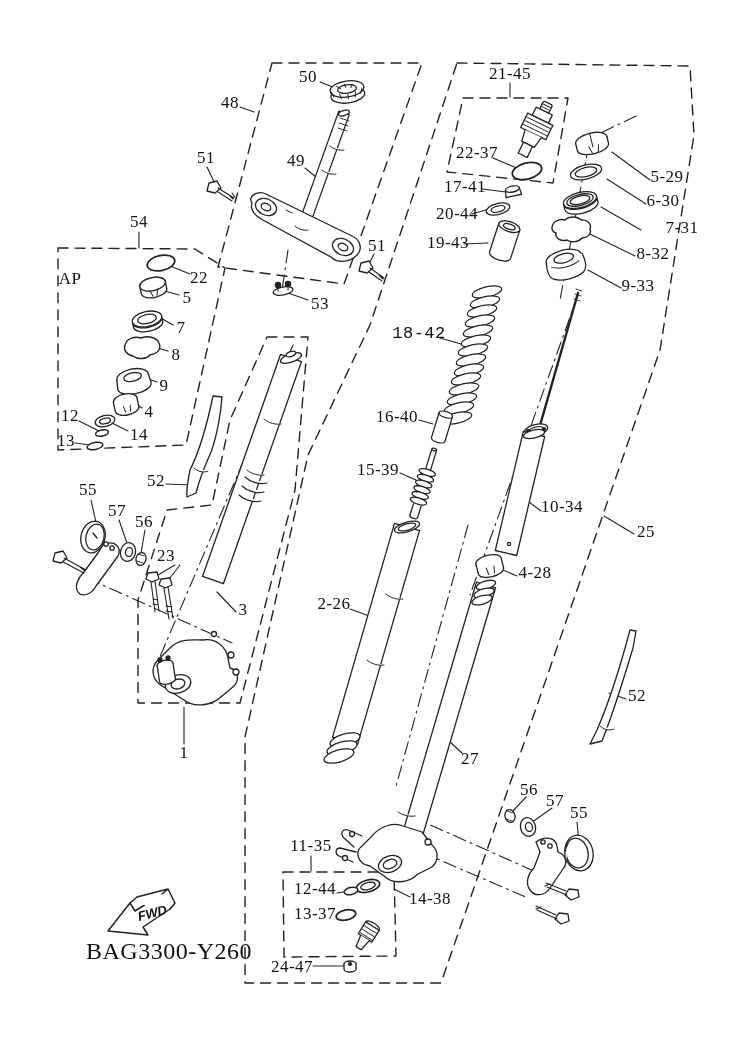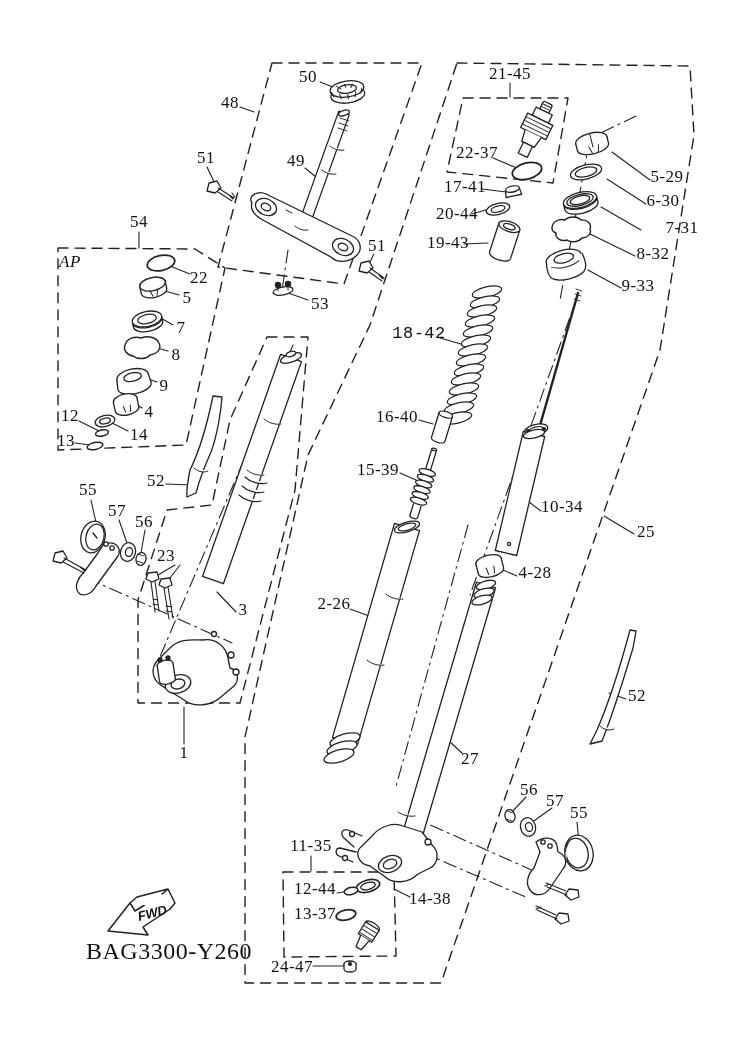--- a/index.html
+++ b/index.html
@@ -387,21 +387,21 @@
 </svg>
 
 <div id="labels-layer">
       <div class="part-label" style="left: 308px; top: 77px;">50</div>
       <div class="part-label" style="left: 230px; top: 103px;">48</div>
       <div class="part-label" style="left: 296px; top: 161px;">49</div>
       <div class="part-label" style="left: 206px; top: 158px;">51</div>
       <div class="part-label" style="left: 377px; top: 246px;">51</div>
       <div class="part-label" style="left: 320px; top: 304px;">53</div>
       <div class="part-label" style="left: 139px; top: 222px;">54</div>
-      <div class="part-label" style="left: 70px; top: 262px; font-style: italic;">AP</div>
+      <div class="part-label" style="left: 70px; top: 279px;">AP</div>
       <div class="part-label" style="left: 199px; top: 278px;">22</div>
       <div class="part-label" style="left: 187px; top: 298px;">5</div>
       <div class="part-label" style="left: 181px; top: 328px;">7</div>
       <div class="part-label" style="left: 176px; top: 355px;">8</div>
       <div class="part-label" style="left: 164px; top: 386px;">9</div>
       <div class="part-label" style="left: 149px; top: 412px;">4</div>
       <div class="part-label" style="left: 70px; top: 416px;">12</div>
       <div class="part-label" style="left: 66px; top: 441px;">13</div>
       <div class="part-label" style="left: 139px; top: 435px; text-align: center;">14</div>
       <div class="part-label" style="left: 510px; top: 74px;">21-45</div>

